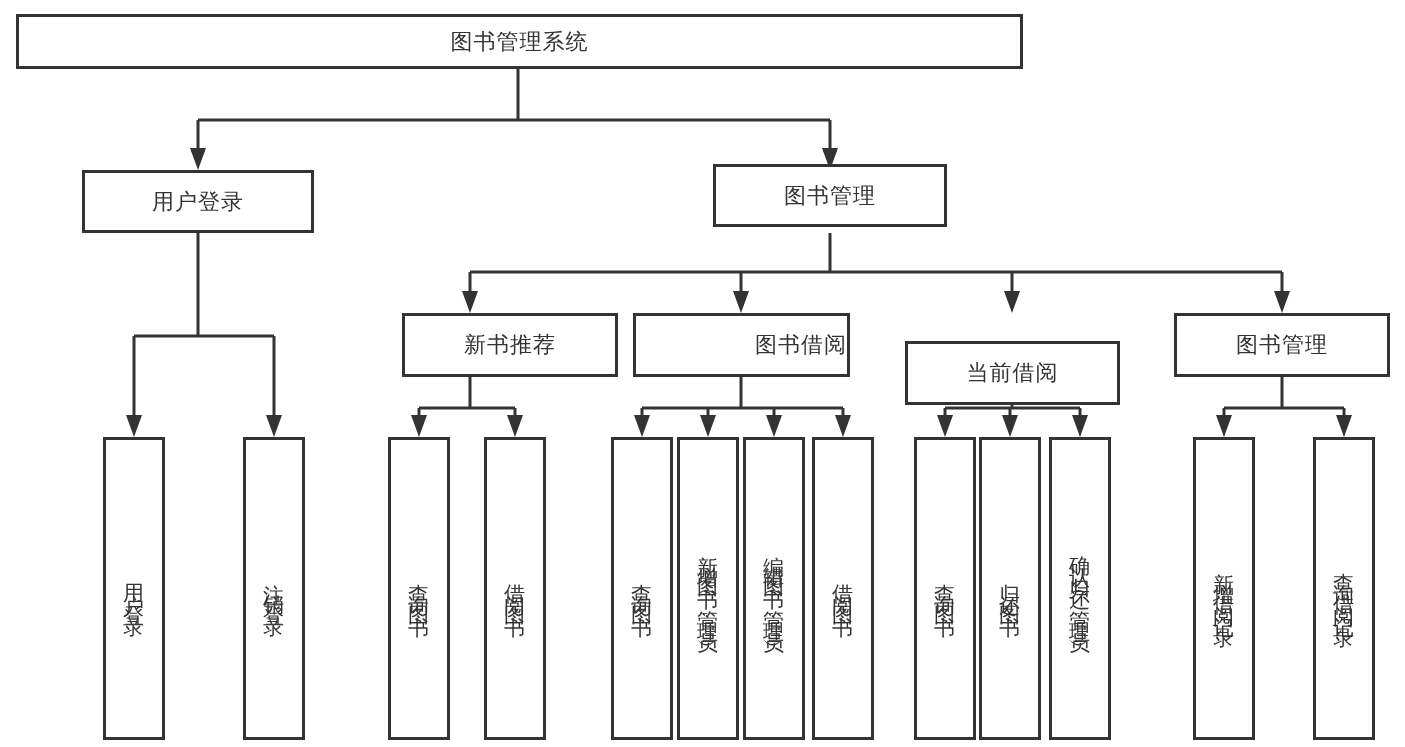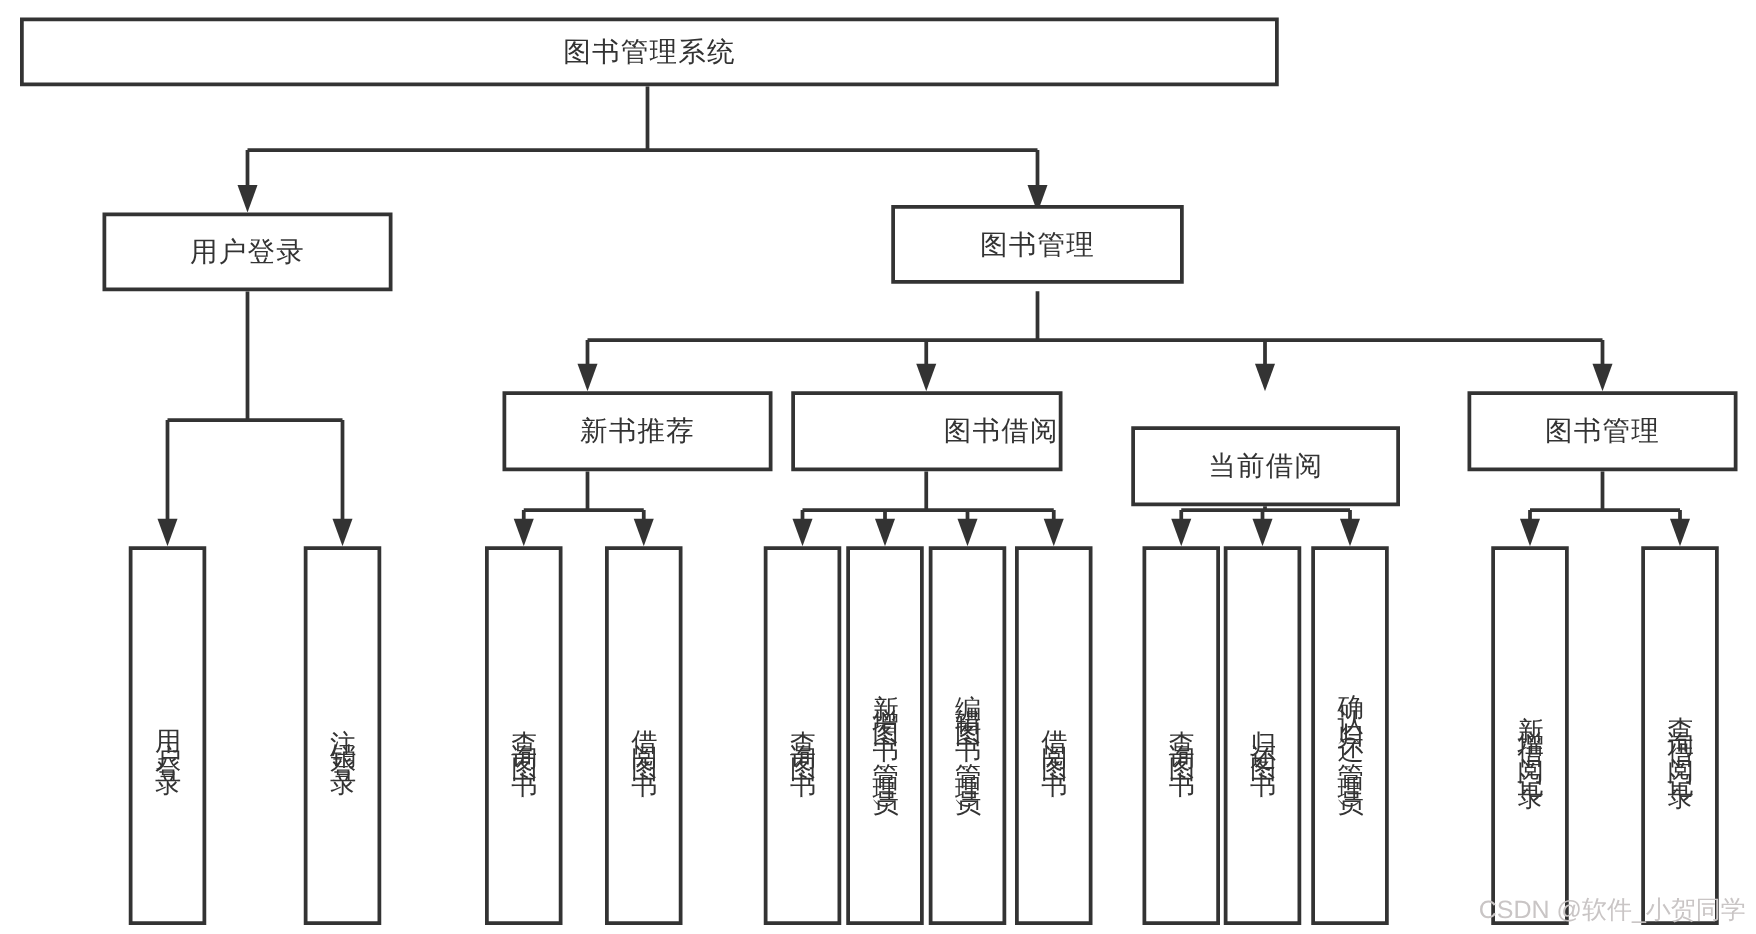--- a/index.html
+++ b/index.html
@@ -168,14 +168,13 @@
       <div class="node vertical" style="left: 1049px; top: 437px; width: 62px; height: 303px; border-color: rgb(51, 51, 51); color: rgb(51, 51, 51);">
         <span class="label">确认归还（管理员）</span>
       </div>
       <div class="node vertical" style="left: 1193px; top: 437px; width: 62px; height: 303px; border-color: rgb(51, 51, 51); color: rgb(51, 51, 51);">
         <span class="label">新增借阅记录</span>
       </div>
       <div class="node vertical" style="left: 1313px; top: 437px; width: 62px; height: 303px; border-color: rgb(51, 51, 51); color: rgb(51, 51, 51);">
         <span class="label">查询借阅记录</span>
       </div>
     </div>
-  <div class="watermark" style="color: rgb(201, 197, 197);">CSDN @软件_小贺同学</div>
 </div>
 
 </body></html>

